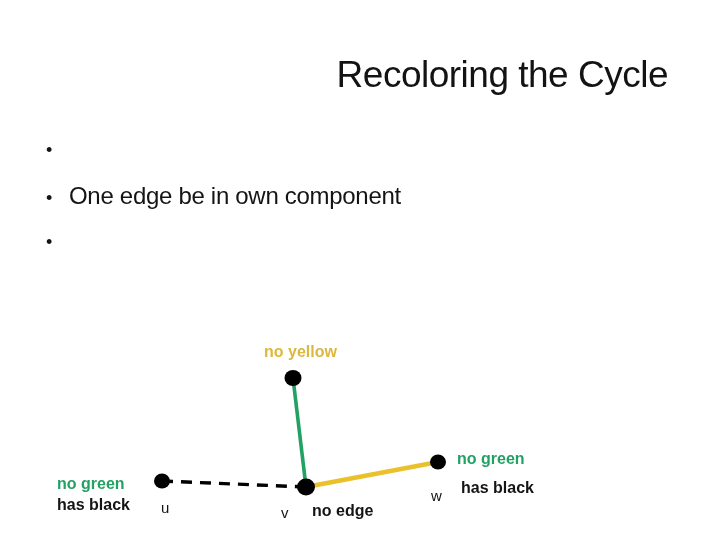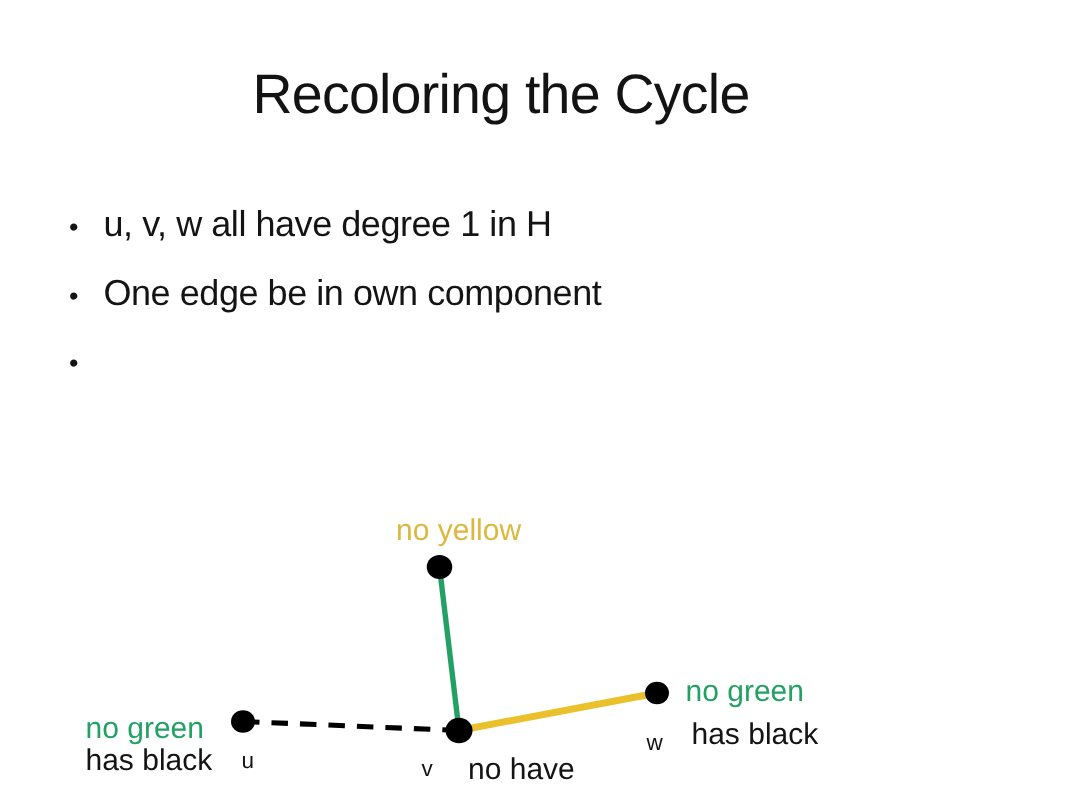--- a/index.html
+++ b/index.html
@@ -2,47 +2,46 @@
 <html><head>
 <meta charset="utf-8">
 <style>
   html,body{margin:0;padding:0;}
   body{
     width:720px;height:540px;position:relative;overflow:hidden;
     background:#ffffff;
     font-family:"Liberation Sans", sans-serif;
   }
   .title{
-    position:absolute;top:40px;left:0;width:668px;
-    text-align:center;font-size:37px;line-height:1.25;
+    position:absolute;top:52px;left:0;width:668px;
+    text-align:right;font-size:37px;line-height:1.25;
     color:#131313;letter-spacing:-0.5px;
   }
   .bullets{
     position:absolute;top:127px;left:46px;width:620px;
     list-style:none;margin:0;padding:0;
     font-size:24px;color:#141414;letter-spacing:-0.3px;
   }
   .bullets li{display:flex;align-items:baseline;height:46px;line-height:46px;}
   .bullets .marker{width:23px;flex:0 0 23px;font-size:18px;}
   .lbl{
-    position:absolute;font-size:20px;font-weight:normal;
+    position:absolute;font-size:16px;font-weight:bold;
     line-height:1;white-space:nowrap;color:#141414;
   }
   .node-lbl{font-weight:normal;font-size:15px;}
   #graph-svg{position:absolute;top:0;left:0;}
 </style>
 </head>
 <body>
 
 <div class="title">Recoloring the Cycle</div>
 
 <ul class="bullets">
   <li>
     <span class="marker">•</span>
-    <span>u, v, w all have degree 1 in H</span>
   </li>
   <li>
     <span class="marker">•</span>
     <span>One edge be in own component</span>
   </li>
   <li>
     <span class="marker">•</span>
   </li>
 </ul>
 
@@ -56,17 +55,17 @@
     <ellipse cx="438" cy="462" rx="8" ry="7.5" fill="#000000"></ellipse>
   </svg>
 
 <div class="lbl" style="left: 264px; top: 344px; color: rgb(220, 184, 62);">no yellow</div>
 
 <div class="lbl" style="left: 57px; top: 476px; color: rgb(35, 161, 100);">no green</div>
 <div class="lbl" style="left:57px;top:497px;">has black</div>
 
 <div class="lbl node-lbl" style="left:161px;top:500px;">u</div>
 <div class="lbl node-lbl" style="left:281px;top:505px;">v</div>
-<div class="lbl" style="left:312px;top:503px;">no have</div>
+<div class="lbl" style="left:312px;top:503px;">no edge</div>
 
 <div class="lbl" style="left: 457px; top: 451px; color: rgb(35, 161, 100);">no green</div>
 <div class="lbl node-lbl" style="left:431px;top:488px;">w</div>
 <div class="lbl" style="left:461px;top:480px;">has black</div>
 
 </body></html>

